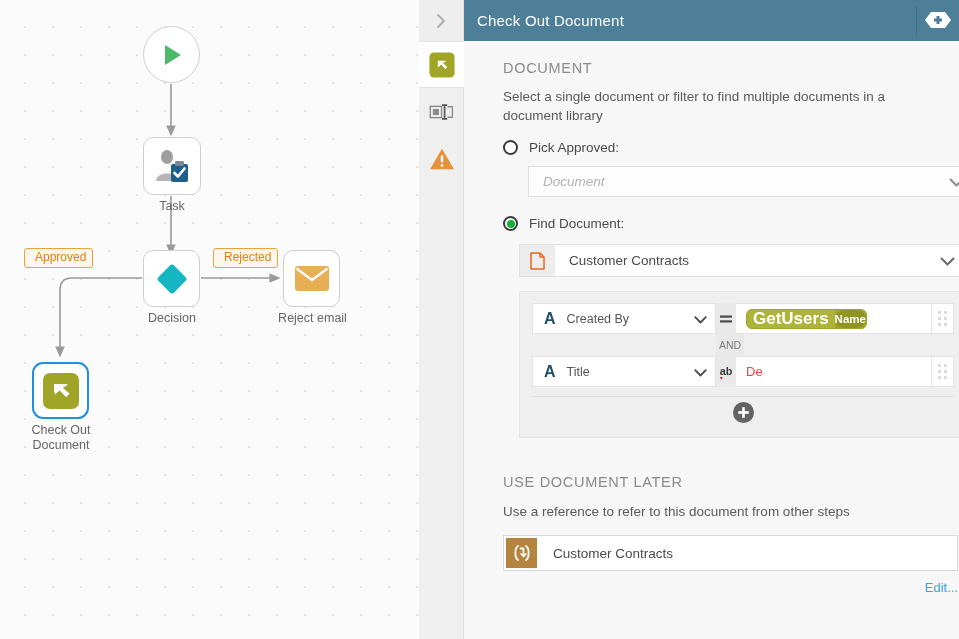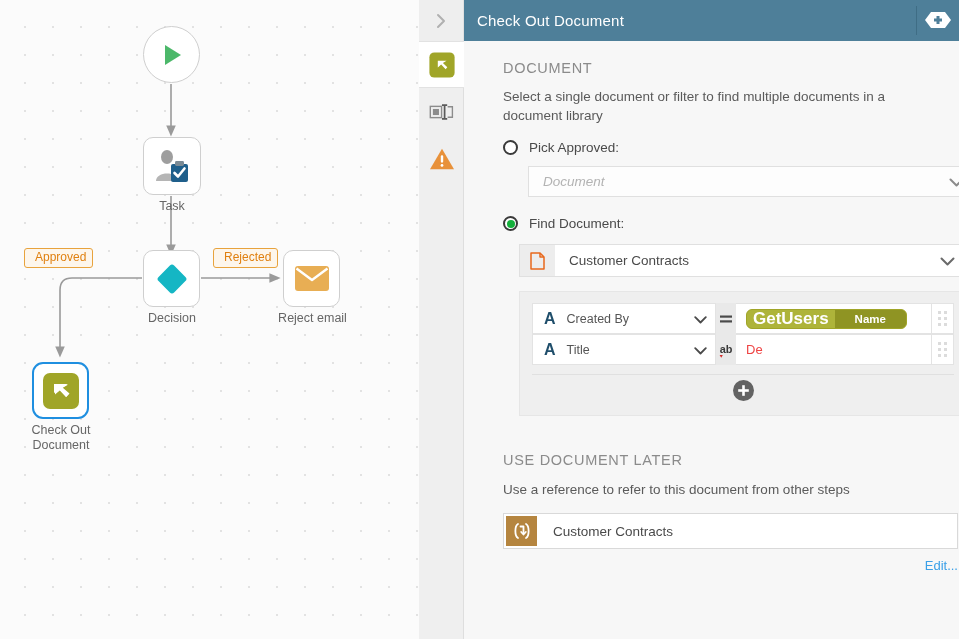--- a/index.html
+++ b/index.html
@@ -182,21 +182,21 @@
     width: 28px; flex: none; background: #e9e9e9;
     display: flex; align-items: center; justify-content: center;
     font-size: 10.5px; color: #7c7c7c;
   }
   .token {
     display: inline-flex; align-items: stretch; height: 20px;
     border: 1.5px solid #a0a528; border-radius: 6px; overflow: hidden;
     background: #a0a528;
   }
   .token .t1 { background: #aeb43a; color: #ffffff; font-size: 17px; padding: 0 6px; display: flex; align-items: center; font-weight: bold; }
-  .token .t2 { background: #8f9423; color: #ffffff; font-size: 11.5px; padding: 0 20px; display: flex; align-items: center; font-weight: bold; }
+  .token .t2 { background: #8f9423; color: #ffffff; font-size: 11.5px; padding: 0 0; display: flex; align-items: center; font-weight: bold; border-radius: 9px; }
   #filter-divider { height: 1px; background: #e0e0e0; margin: 9px 0 0 0; }
   #add-row { display: flex; align-items: center; justify-content: center; height: 31px; }
   .plus-circle {
     width: 21px; height: 21px; border-radius: 50%; background: #636363;
     display: flex; align-items: center; justify-content: center; cursor: pointer;
   }
 
   #later-title { font-size: 14.5px; color: #8b8b8b; letter-spacing: .7px; margin: 36px 0 0 39px; }
   #later-desc { font-size: 13.5px; color: #5a5a5a; margin: 14px 0 0 39px; }
   #ref-box {
@@ -398,20 +398,24 @@
                 <i></i>
                 <i></i>
                 <i></i>
                 <i></i>
                 <i></i>
                 <i></i>
               </span>
           </div>
         </div>
 
+        <div class="and-row">
+          <div class="and-spacer"></div>
+          <div class="and-cell">AND</div>
+        </div>
 
         <div class="frow">
           <div class="fcond">
             <span class="ficon-A">A</span>
             <span class="fname">Title</span>
             <span class="chev">
               <svg width="13" height="8" viewBox="0 0 13 8">
                   <path d="M1.2,1.2 L6.5,6.5 L11.8,1.2" stroke="#4a4a4a" stroke-width="1.8" fill="none" stroke-linecap="round" stroke-linejoin="round"></path>
                 </svg>
             </span>

